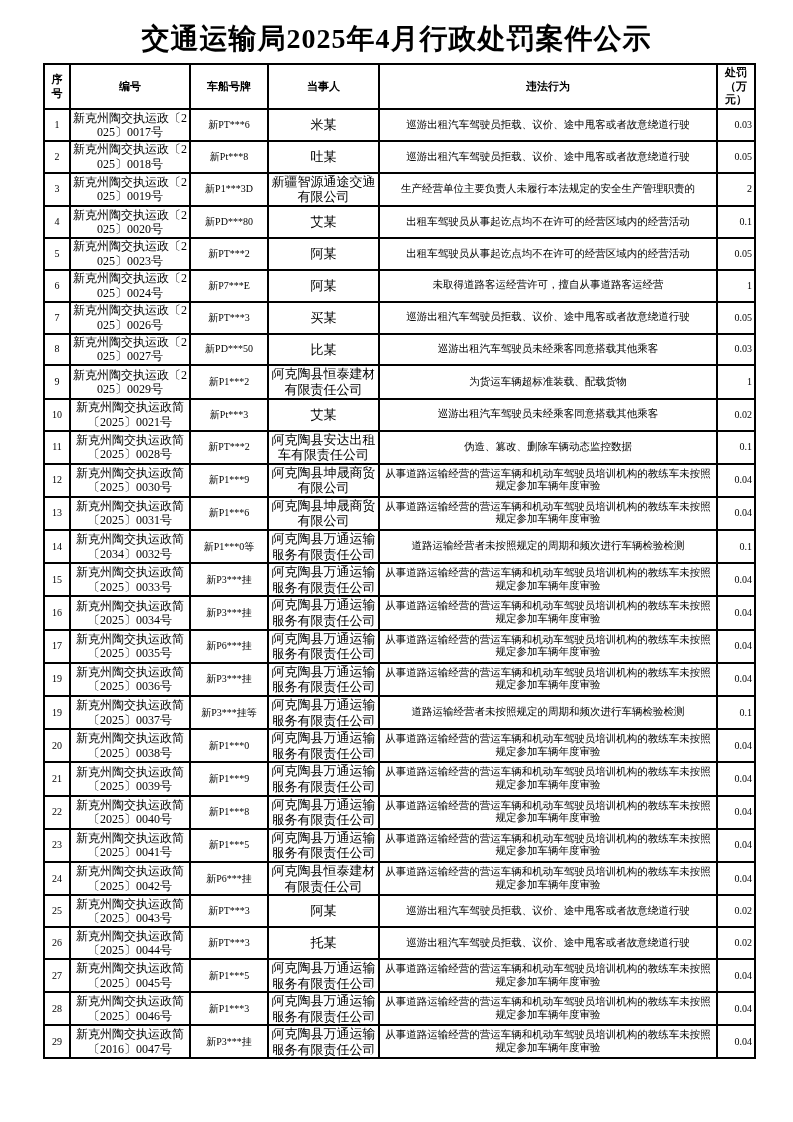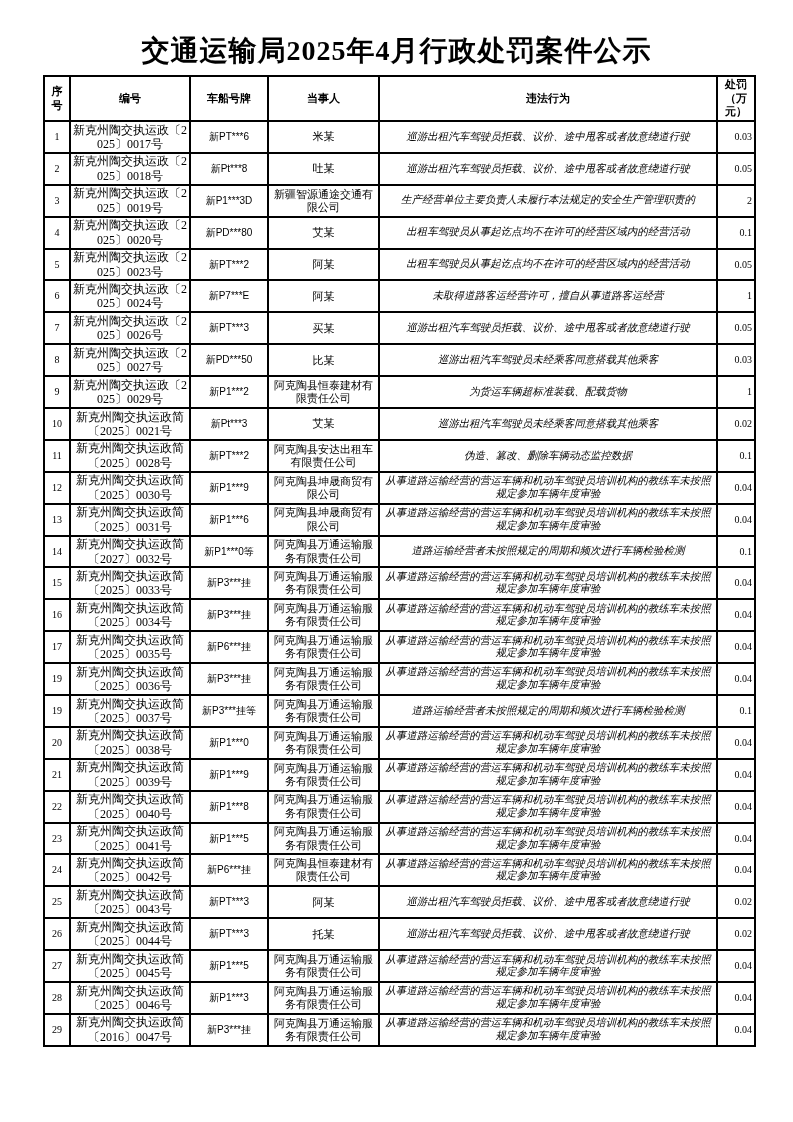--- a/index.html
+++ b/index.html
@@ -6,21 +6,21 @@
   html, body { background: #ffffff; }
   body {
     width: 793px;
     height: 1122px;
     font-family: "Liberation Serif", serif;
     color: #000;
   }
   .page {
     width: 793px;
     height: 1122px;
-    padding-top: 32px;
+    padding-top: 20px;
     background: #fff;
     overflow: hidden;
   }
   .doc-title {
     text-align: center;
     font-size: 28px;
     font-weight: bold;
     letter-spacing: 1px;
     font-family: "Liberation Serif", serif;
     white-space: nowrap;
@@ -46,23 +46,23 @@
     padding: 0 2px;
   }
   .penalty-table tbody td {
     height: 31.9px;
     font-size: 10.5px;
     line-height: 1.2;
     padding: 0 2px;
   }
   .penalty-table tbody td.seq { font-size: 10px; }
   .penalty-table tbody td.case_no { font-size: 12px; }
-  .penalty-table tbody td.plate { font-size: 10px; font-family: Liberation Sans, sans-serif; }
-  .penalty-table tbody td.party { font-size: 11px; }
-  .penalty-table tbody td.violation { font-size: 10.5px; font-style: italic; }
+  .penalty-table tbody td.plate { font-size: 10px; font-family: Liberation Serif, serif; }
+  .penalty-table tbody td.party { font-size: 13px; border-radius: 13px; }
+  .penalty-table tbody td.violation { font-size: 10.5px; }
   .penalty-table tbody td.penalty { font-size: 10px; text-align: right; }
 </style>
 </head>
 <body>
 
 <div class="page">
   <div class="doc-title">交通运输局2025年4月行政处罚案件公示</div>
 
   <table class="penalty-table">
     <colgroup>
@@ -183,21 +183,21 @@
         <tr>
           <td class="seq">13</td>
           <td class="case_no">新克州陶交执运政简〔2025〕0031号</td>
           <td class="plate">新P1***6</td>
           <td class="party">阿克陶县坤晟商贸有限公司</td>
           <td class="violation">从事道路运输经营的营运车辆和机动车驾驶员培训机构的教练车未按照规定参加车辆年度审验</td>
           <td class="penalty">0.04</td>
         </tr>
         <tr>
           <td class="seq">14</td>
-          <td class="case_no">新克州陶交执运政简〔2027〕0032号</td>
+          <td class="case_no">新克州陶交执运政简〔2034〕0032号</td>
           <td class="plate">新P1***0等</td>
           <td class="party">阿克陶县万通运输服务有限责任公司</td>
           <td class="violation">道路运输经营者未按照规定的周期和频次进行车辆检验检测</td>
           <td class="penalty">0.1</td>
         </tr>
         <tr>
           <td class="seq">15</td>
           <td class="case_no">新克州陶交执运政简〔2025〕0033号</td>
           <td class="plate">新P3***挂</td>
           <td class="party">阿克陶县万通运输服务有限责任公司</td>

